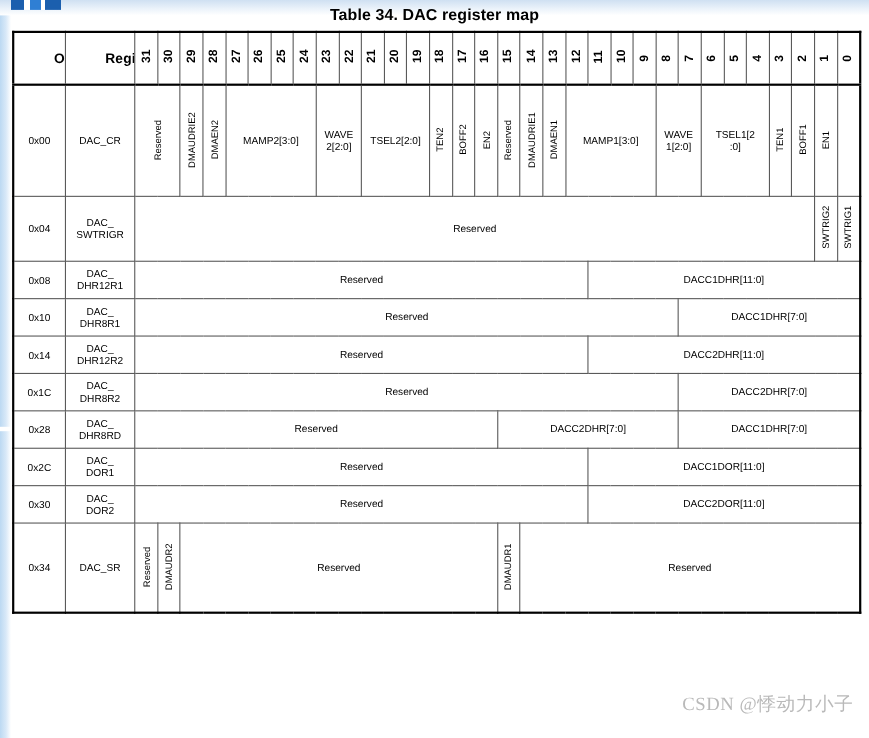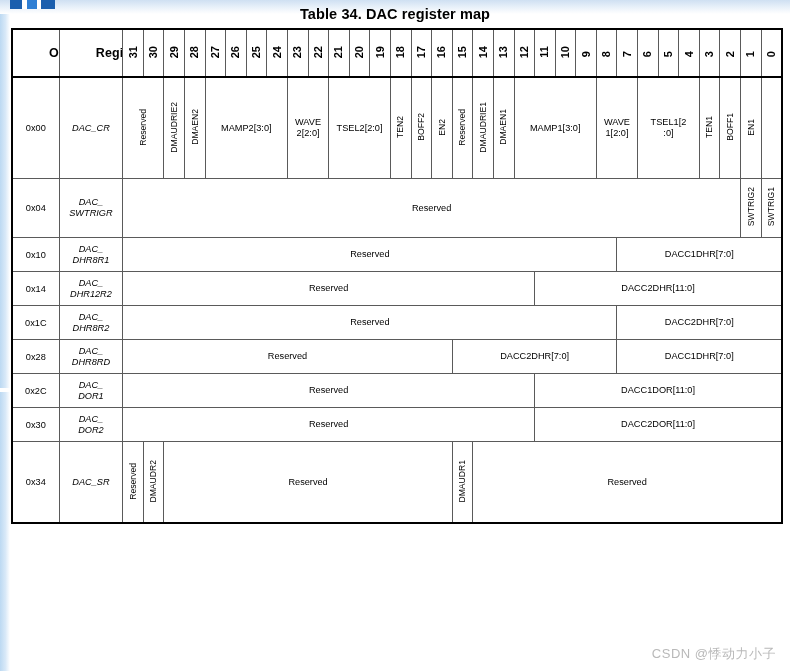--- a/index.html
+++ b/index.html
@@ -70,41 +70,41 @@
     font-weight:bold;
   }
   .vert{
     writing-mode:vertical-rl;
     transform:rotate(180deg);
     display:inline-block;
     line-height:1;
     white-space:nowrap;
   }
   td.offset{font-size:10px;width:46px;}
-  td.regname{font-size:10px;width:62px;line-height:1.15;font-style:italic;}
+  td.regname{font-size:10px;width:62px;line-height:1.15;}
 
   td.res{background:#e3e3e3;}
   td.vfield{font-size:8.6px;}
   td.vfield .vert{font-size:8.6px;}
   td.res .vert{font-size:8.6px;}
   td.field{font-size:9.6px;line-height:1.15;}
 
   tr.r-cr td{height:100px;}
   tr.r-swt td{height:58px;}
   tr.r-std td{height:33px;}
   tr.r-sr td{height:80px;}
 
   
   table.regmap{border:2px solid #000;}
 
   #watermark{
-    position:absolute;right:14px;bottom:8px;
-    font-size:13px;color:#b9b9b9;
+    position:absolute;right:14px;bottom:20px;
+    font-size:17px;color:#b9b9b9;
     letter-spacing:0.5px;
-    font-family:Liberation Sans, sans-serif;
+    font-family:Liberation Serif, serif;
     user-select:none;
   }
 </style>
 </head>
 <body>
 
 <div id="logo-fragment2"></div>
 <div id="logo-fragment"></div>
 <div class="hl-band hl-top"></div>
 <div class="hl-band hl-bot"></div>
@@ -213,20 +213,26 @@
           <td colspan="1" class="vfield"><span class="vert">EN1</span></td>
         </tr>
         <tr class="r-swt">
           <td class="offset">0x04</td>
           <td class="regname">DAC_<br>SWTRIGR</td>
           <td colspan="30" class="res field">Reserved</td>
           <td colspan="1" class="vfield"><span class="vert">SWTRIG2</span></td>
           <td colspan="1" class="vfield"><span class="vert">SWTRIG1</span></td>
         </tr>
         <tr class="r-std">
+          <td class="offset">0x08</td>
+          <td class="regname">DAC_<br>DHR12R1</td>
+          <td colspan="20" class="res field">Reserved</td>
+          <td colspan="12" class="field">DACC1DHR[11:0]</td>
+        </tr>
+        <tr class="r-std">
           <td class="offset">0x10</td>
           <td class="regname">DAC_<br>DHR8R1</td>
           <td colspan="24" class="res field">Reserved</td>
           <td colspan="8" class="field">DACC1DHR[7:0]</td>
         </tr>
         <tr class="r-std">
           <td class="offset">0x14</td>
           <td class="regname">DAC_<br>DHR12R2</td>
           <td colspan="20" class="res field">Reserved</td>
           <td colspan="12" class="field">DACC2DHR[11:0]</td>

